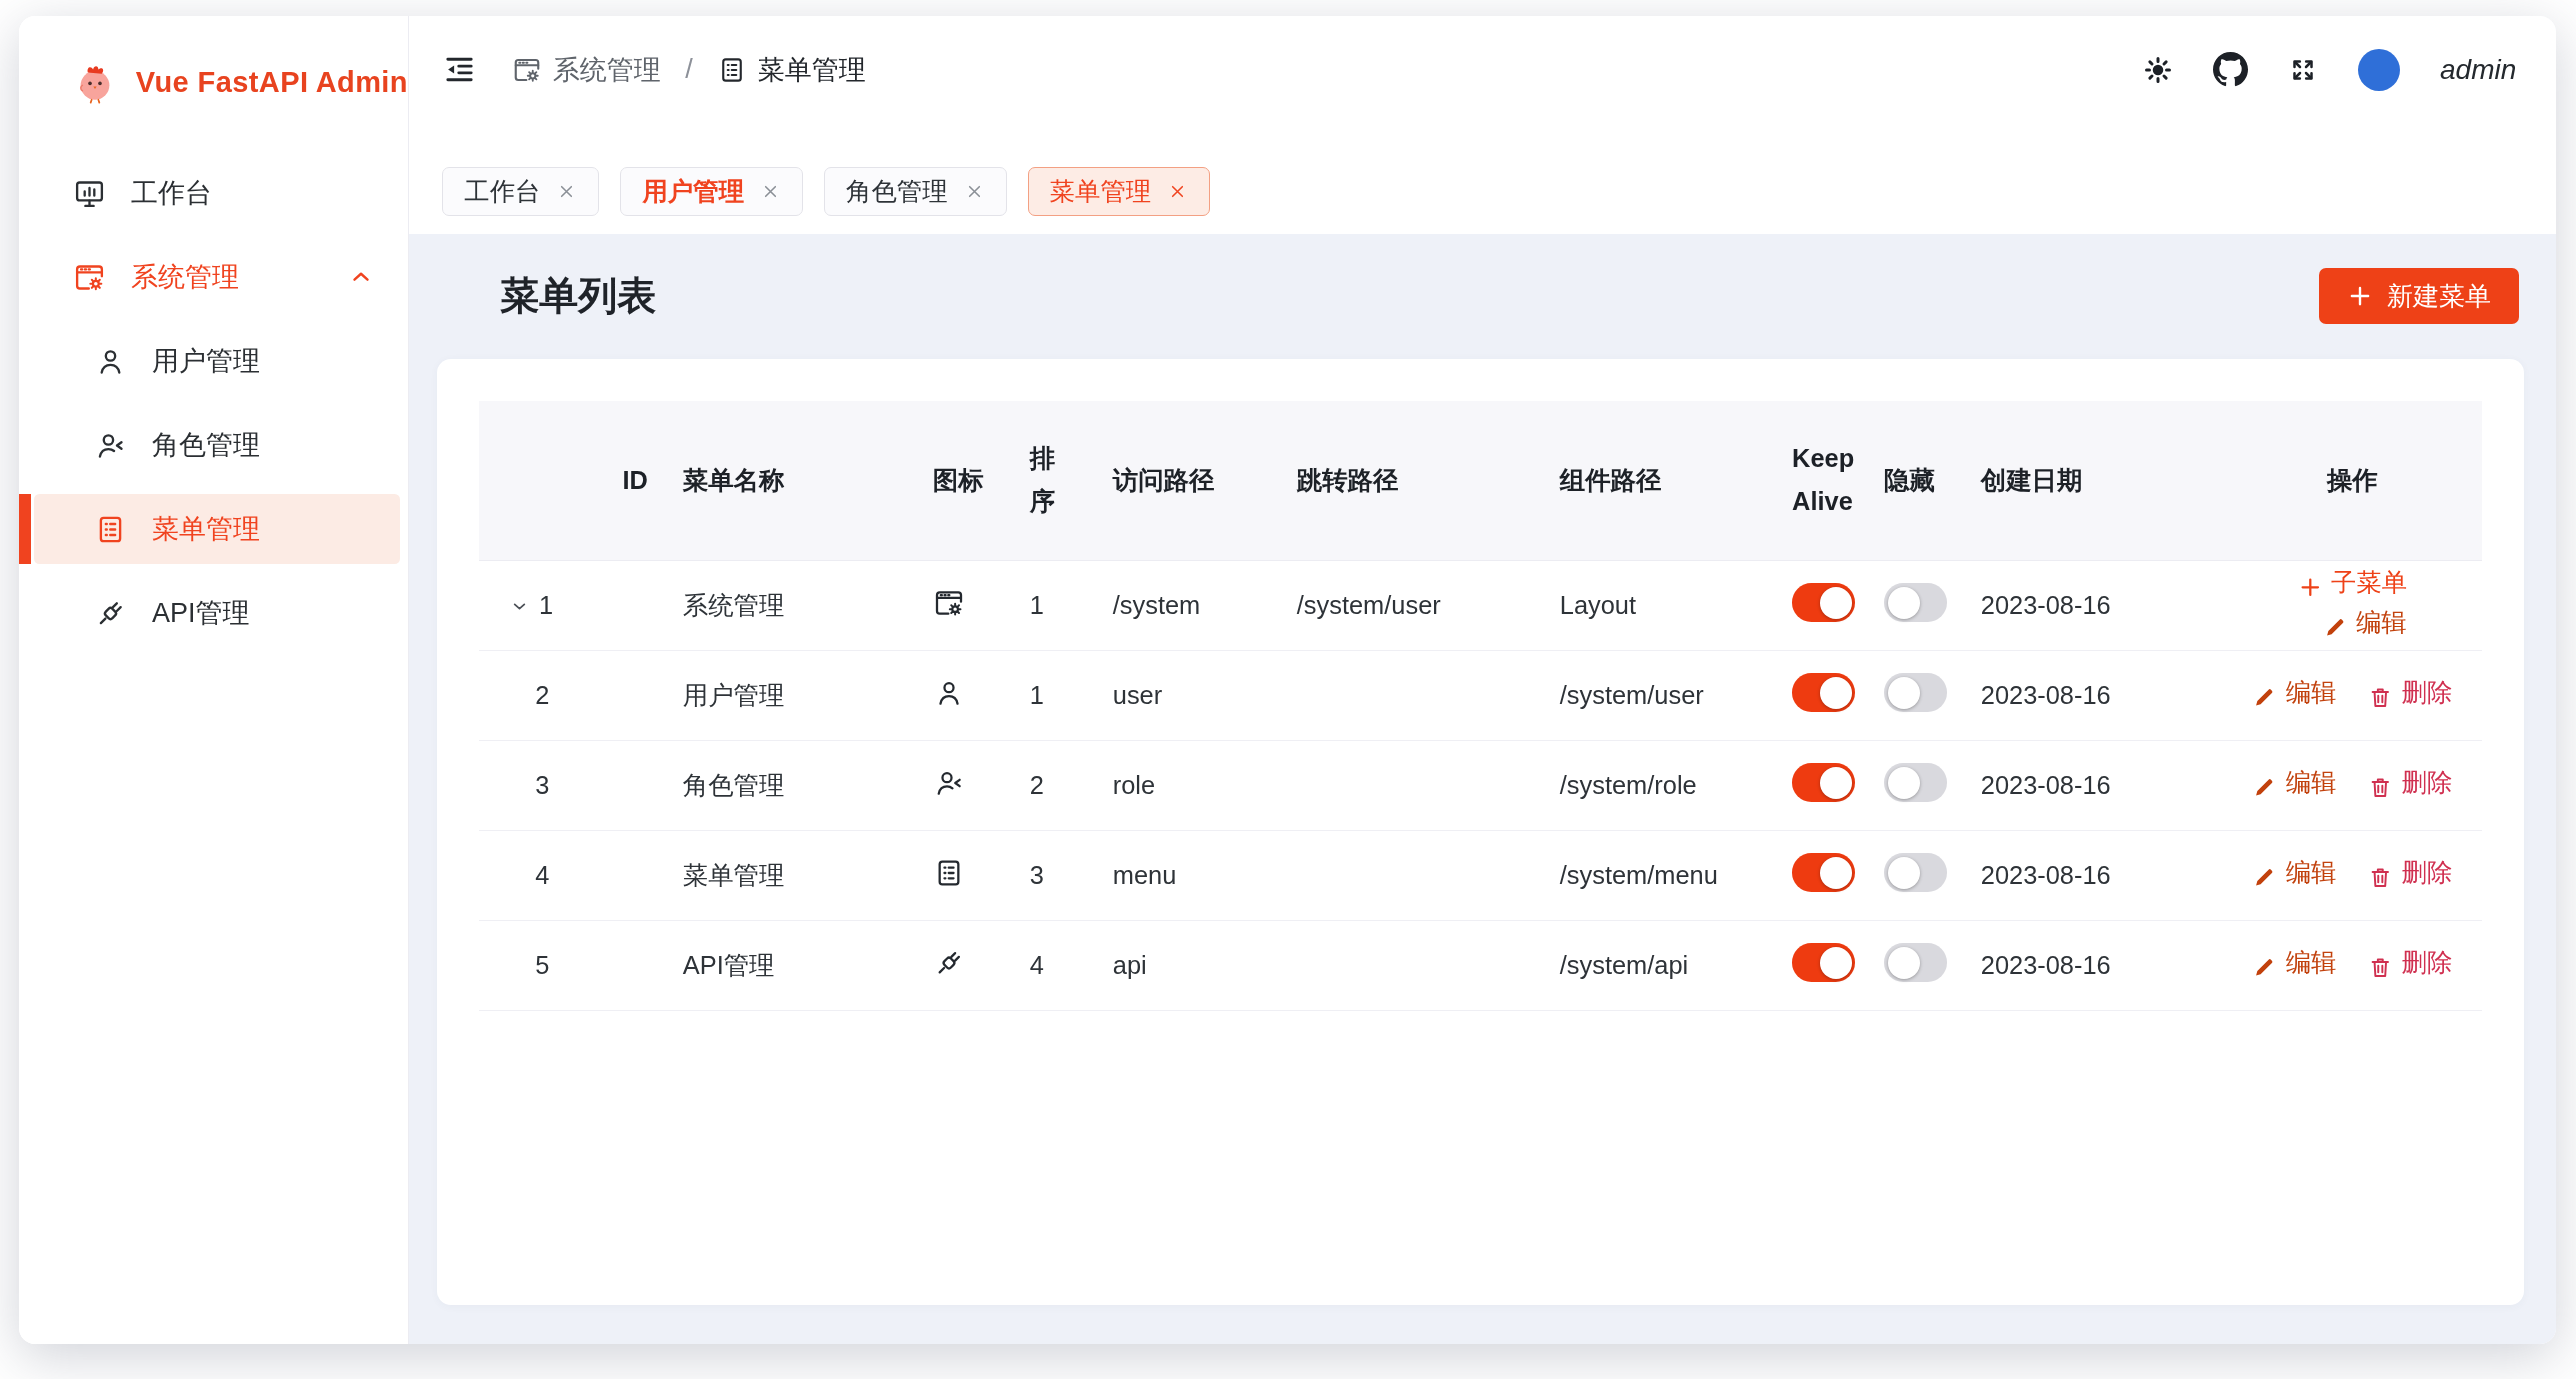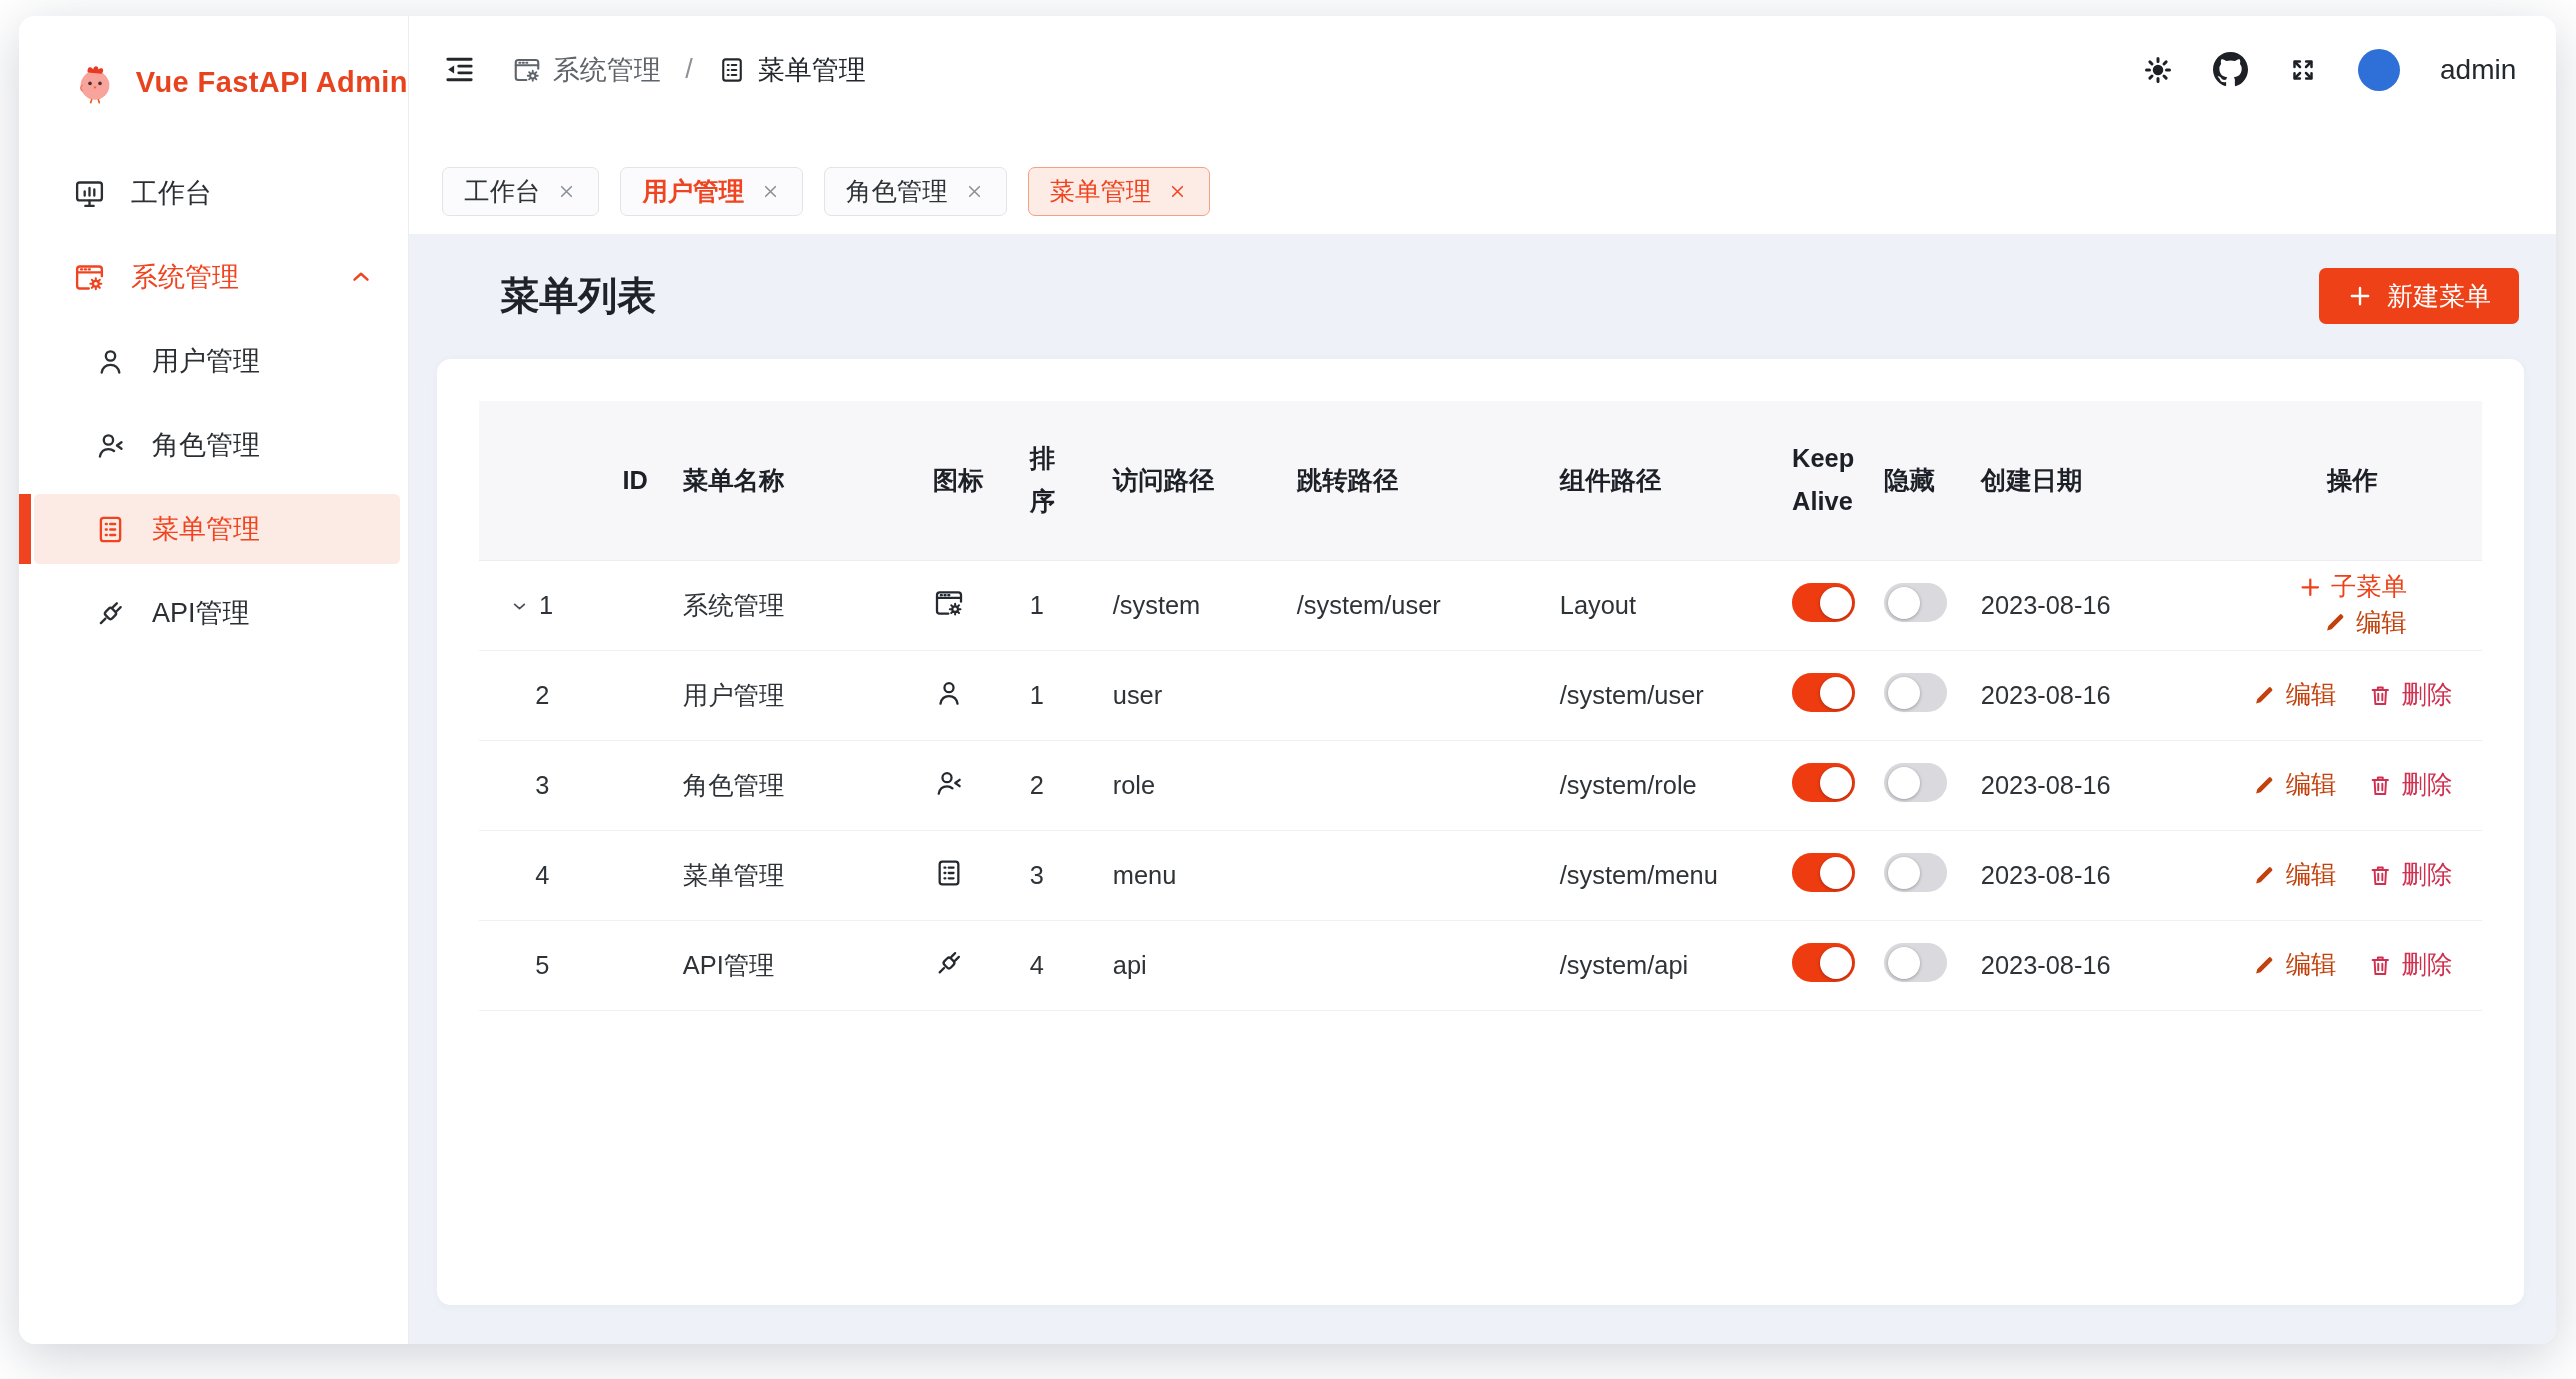--- a/index.html
+++ b/index.html
@@ -25,21 +25,21 @@
   
   .main { flex:1; display:flex; flex-direction:column; background:#eef1f8; min-width:0; }
   .topbar { background:#fff; height:107px; display:flex; align-items:center; padding:0 40px 0 33px; }
   .collapse-btn { width:35px; height:35px; color:#23272c; margin-right:35px; cursor:pointer; display:inline-flex; }
   .crumbs { display:flex; align-items:center; gap:14px; font-size:27px; }
   .crumb { display:flex; align-items:center; gap:10.5px; cursor:pointer; }
   .crumb.dim { color:#5f646b; }
   .crumb.cur { color:#23272c; }
   .crumb .c-icon { width:30px; height:30px; display:inline-flex; }
   .crumb-sep { color:#8d9199; margin:0 10.5px; }
-  .topbar-right { margin-left:auto; display:flex; align-items:center; gap:40px; }
+  .topbar-right { margin-left:auto; display:flex; align-items:center; gap:40px;font-style:italic; }
   .tb-icon { width:32px; height:32px; color:#1d2127; cursor:pointer; display:inline-flex; }
   .avatar { width:42px; height:42px; border-radius:50%; cursor:pointer;
             background:radial-gradient(circle at 32% 30%, #9fd4fb 0%, #4e9bе8 35%, #2f6fd8 60%, #1c3f96 100%);
             background-color:#2f6fd8; }
   .username { font-size:28px; color:#24292e; cursor:pointer; }
 
   .tabstrip { background:#fff; padding:44px 33px 17.5px 33px; display:flex; gap:21px; }
   .tab { height:49px; padding:0 21px; display:flex; align-items:center; gap:16px; font-size:25.4px;
          background:#fbfbfd; border:0.9px solid #e3e3e9; border-radius:7px; color:#2e3338; cursor:pointer; }
   .tab .tab-x { width:21px; height:21px; color:#8a8f96; display:inline-flex; cursor:pointer; }
@@ -68,21 +68,21 @@
   .row-chevron { width:21px; height:21px; color:#4b5056; display:inline-flex; vertical-align:-2.6px; margin-right:8.8px; cursor:pointer; }
   .cell-icon { width:32px; height:32px; color:#24292f; display:inline-flex; }
 
   .switch { width:63px; height:39px; border-radius:19.3px; position:relative; display:inline-block; cursor:pointer; }
   .switch.on { background:#ee3b10; }
   .switch.off { background:#d9d9de; }
   .switch::after { content:""; position:absolute; top:3.5px; width:32px; height:32px; border-radius:50%; background:#fff; box-shadow:0 0.9px 3.5px rgba(0,0,0,.3); }
   .switch.on::after { right:3.5px; }
   .switch.off::after { left:3.5px; }
 
-  .act { display:inline-flex; align-items:center; gap:8.8px; cursor:pointer; white-space:nowrap; }
+  .act { display:inline-flex; align-items:flex-end; gap:8.8px; cursor:pointer; white-space:nowrap; }
   .act + .act { margin-left:24.6px; }
   .act .a-icon { width:24.6px; height:24.6px; display:inline-flex; }
   .act.add { color:#ee4117; }
   .act.edit { color:#c2410c; }
   .act.del { color:#d03050; }
 
   svg { display:block; width:100%; height:100%; }
 </style>
 </head>
 <body>

